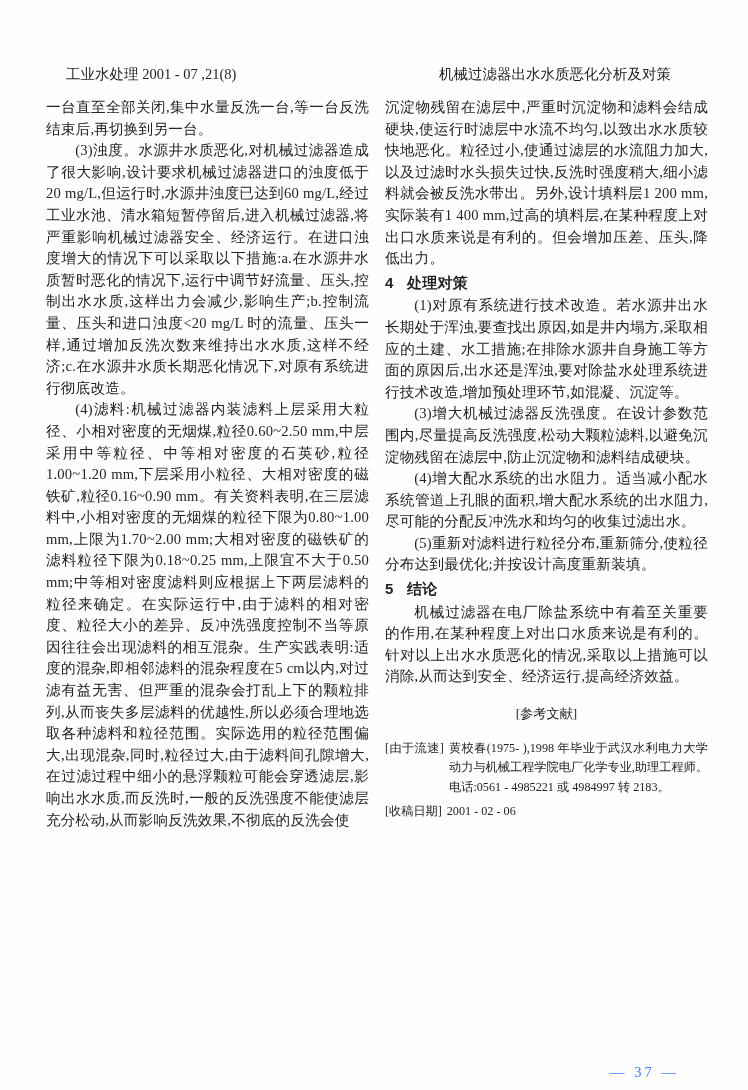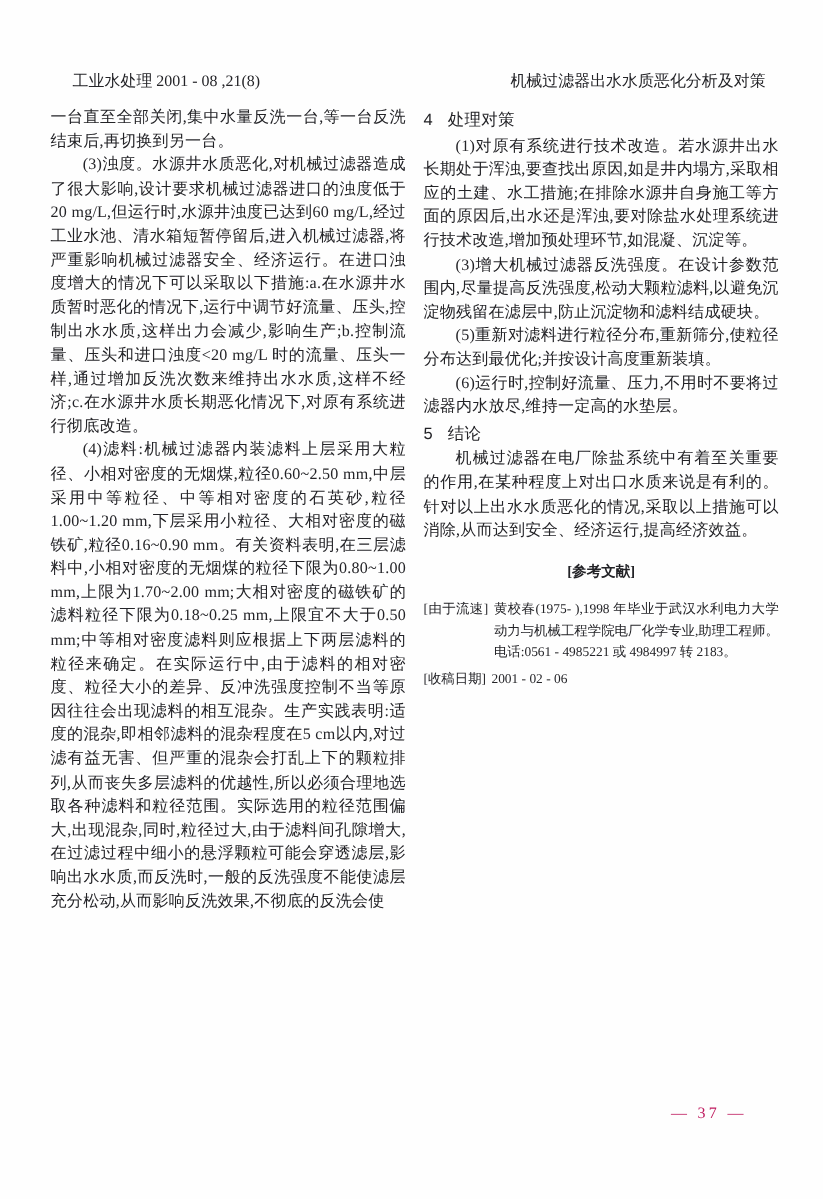--- a/index.html
+++ b/index.html
@@ -21,21 +21,21 @@
     position: absolute;
     top: 64px;
     left: 46px;
     right: 40px;
     display: flex;
     justify-content: space-between;
     font-size: 14.5px;
     line-height: 20px;
   }
   .page-header .journal-info { padding-left: 20px; }
-  .page-header .running-title { margin-right: 12px; }
+  .page-header .running-title { margin-right: 37px; }
   
   .column {
     position: absolute;
     top: 97px;
     width: 323px;
     font-size: 14.6px;
     line-height: 21.6px;
     text-align: justify;
     letter-spacing: 0.2px;
   }
@@ -43,87 +43,88 @@
   .column-right { left: 385px; }
   .column p {
     margin: 0;
     text-indent: 2em;
   }
   .column p.noindent { text-indent: 0; }
   
   .section-heading {
     margin: 2px 0 2px 0;
     font-family: "Liberation Sans", "DejaVu Sans", sans-serif;
-    font-weight: 400;
+    font-weight: 700;
     font-size: 15px;
     line-height: 21.6px;
     text-indent: 0;
   }
   .section-heading .sec-num { margin-right: 0.9em; }
   
   .backmatter {
     font-size: 12.2px;
     line-height: 19.5px;
     letter-spacing: 0;
   }
   .ref-heading {
     text-align: center;
-    font-weight: 700;
+    font-weight: 400;
     font-size: 13.2px;
     margin: 16px 0 11px 0;
   }
   .ref-item {
     padding-left: 1.6em;
     text-indent: -1.6em;
     text-align: justify;
   }
   .hang {
     padding-left: 64px;
     text-indent: -64px;
     text-align: justify;
   }
   .author-bio { margin-top: 15px; }
   .received   { margin-top: 5px; }
   .hang .hang-label { margin-right: 0.4em; }
   
   .page-footer {
     position: absolute;
-    top: 1004px;
+    top: 1064px;
     left: 610px;
     font-size: 14.5px;
     letter-spacing: 3px;
-    color: #be185d;
+    color: #3b82f6;
   }
 </style>
 </head>
 <body>
 
 <div class="page">
 
   <div class="page-header">
-    <span class="journal-info">工业水处理 2001 - 08 ,21(8)</span>
+    <span class="journal-info">工业水处理 2001 - 07 ,21(8)</span>
     <span class="running-title">机械过滤器出水水质恶化分析及对策</span>
   </div>
 
   <div class="column column-left">
     <p class="noindent">一台直至全部关闭,集中水量反洗一台,等一台反洗结束后,再切换到另一台。</p>
     <p>(3)浊度。水源井水质恶化,对机械过滤器造成了很大影响,设计要求机械过滤器进口的浊度低于20 mg/L,但运行时,水源井浊度已达到60 mg/L,经过工业水池、清水箱短暂停留后,进入机械过滤器,将严重影响机械过滤器安全、经济运行。在进口浊度增大的情况下可以采取以下措施:a.在水源井水质暂时恶化的情况下,运行中调节好流量、压头,控制出水水质,这样出力会减少,影响生产;b.控制流量、压头和进口浊度&lt;20 mg/L 时的流量、压头一样,通过增加反洗次数来维持出水水质,这样不经济;c.在水源井水质长期恶化情况下,对原有系统进行彻底改造。</p>
     <p>(4)滤料:机械过滤器内装滤料上层采用大粒径、小相对密度的无烟煤,粒径0.60~2.50 mm,中层采用中等粒径、中等相对密度的石英砂,粒径1.00~1.20 mm,下层采用小粒径、大相对密度的磁铁矿,粒径0.16~0.90 mm。有关资料表明,在三层滤料中,小相对密度的无烟煤的粒径下限为0.80~1.00 mm,上限为1.70~2.00 mm;大相对密度的磁铁矿的滤料粒径下限为0.18~0.25 mm,上限宜不大于0.50 mm;中等相对密度滤料则应根据上下两层滤料的粒径来确定。在实际运行中,由于滤料的相对密度、粒径大小的差异、反冲洗强度控制不当等原因往往会出现滤料的相互混杂。生产实践表明:适度的混杂,即相邻滤料的混杂程度在5 cm以内,对过滤有益无害、但严重的混杂会打乱上下的颗粒排列,从而丧失多层滤料的优越性,所以必须合理地选取各种滤料和粒径范围。实际选用的粒径范围偏大,出现混杂,同时,粒径过大,由于滤料间孔隙增大,在过滤过程中细小的悬浮颗粒可能会穿透滤层,影响出水水质,而反洗时,一般的反洗强度不能使滤层充分松动,从而影响反洗效果,不彻底的反洗会使</p>
   </div>
 
   <div class="column column-right">
+    <p class="noindent">沉淀物残留在滤层中,严重时沉淀物和滤料会结成硬块,使运行时滤层中水流不均匀,以致出水水质较快地恶化。粒径过小,使通过滤层的水流阻力加大,以及过滤时水头损失过快,反洗时强度稍大,细小滤料就会被反洗水带出。另外,设计填料层1 200 mm,实际装有1 400 mm,过高的填料层,在某种程度上对出口水质来说是有利的。但会增加压差、压头,降低出力。</p>
 
     <div class="section-heading">
       <span class="sec-num">4</span><span>处理对策</span>
     </div>
 
     <p>(1)对原有系统进行技术改造。若水源井出水长期处于浑浊,要查找出原因,如是井内塌方,采取相应的土建、水工措施;在排除水源井自身施工等方面的原因后,出水还是浑浊,要对除盐水处理系统进行技术改造,增加预处理环节,如混凝、沉淀等。</p>
     <p>(3)增大机械过滤器反洗强度。在设计参数范围内,尽量提高反洗强度,松动大颗粒滤料,以避免沉淀物残留在滤层中,防止沉淀物和滤料结成硬块。</p>
+    <p>(4)增大配水系统的出水阻力。适当减小配水系统管道上孔眼的面积,增大配水系统的出水阻力,尽可能的分配反冲洗水和均匀的收集过滤出水。</p>
     <p>(5)重新对滤料进行粒径分布,重新筛分,使粒径分布达到最优化;并按设计高度重新装填。</p>
-    <p>(6)运行时,控制好流量、压力,不用时不要将过滤器内水放尽,维持一定高的水垫层。</p>
 
     <div class="section-heading">
       <span class="sec-num">5</span><span>结论</span>
     </div>
 
     <p>机械过滤器在电厂除盐系统中有着至关重要的作用,在某种程度上对出口水质来说是有利的。针对以上出水水质恶化的情况,采取以上措施可以消除,从而达到安全、经济运行,提高经济效益。</p>
 
     <div class="backmatter">
       <div class="ref-heading">[参考文献]</div>
 

